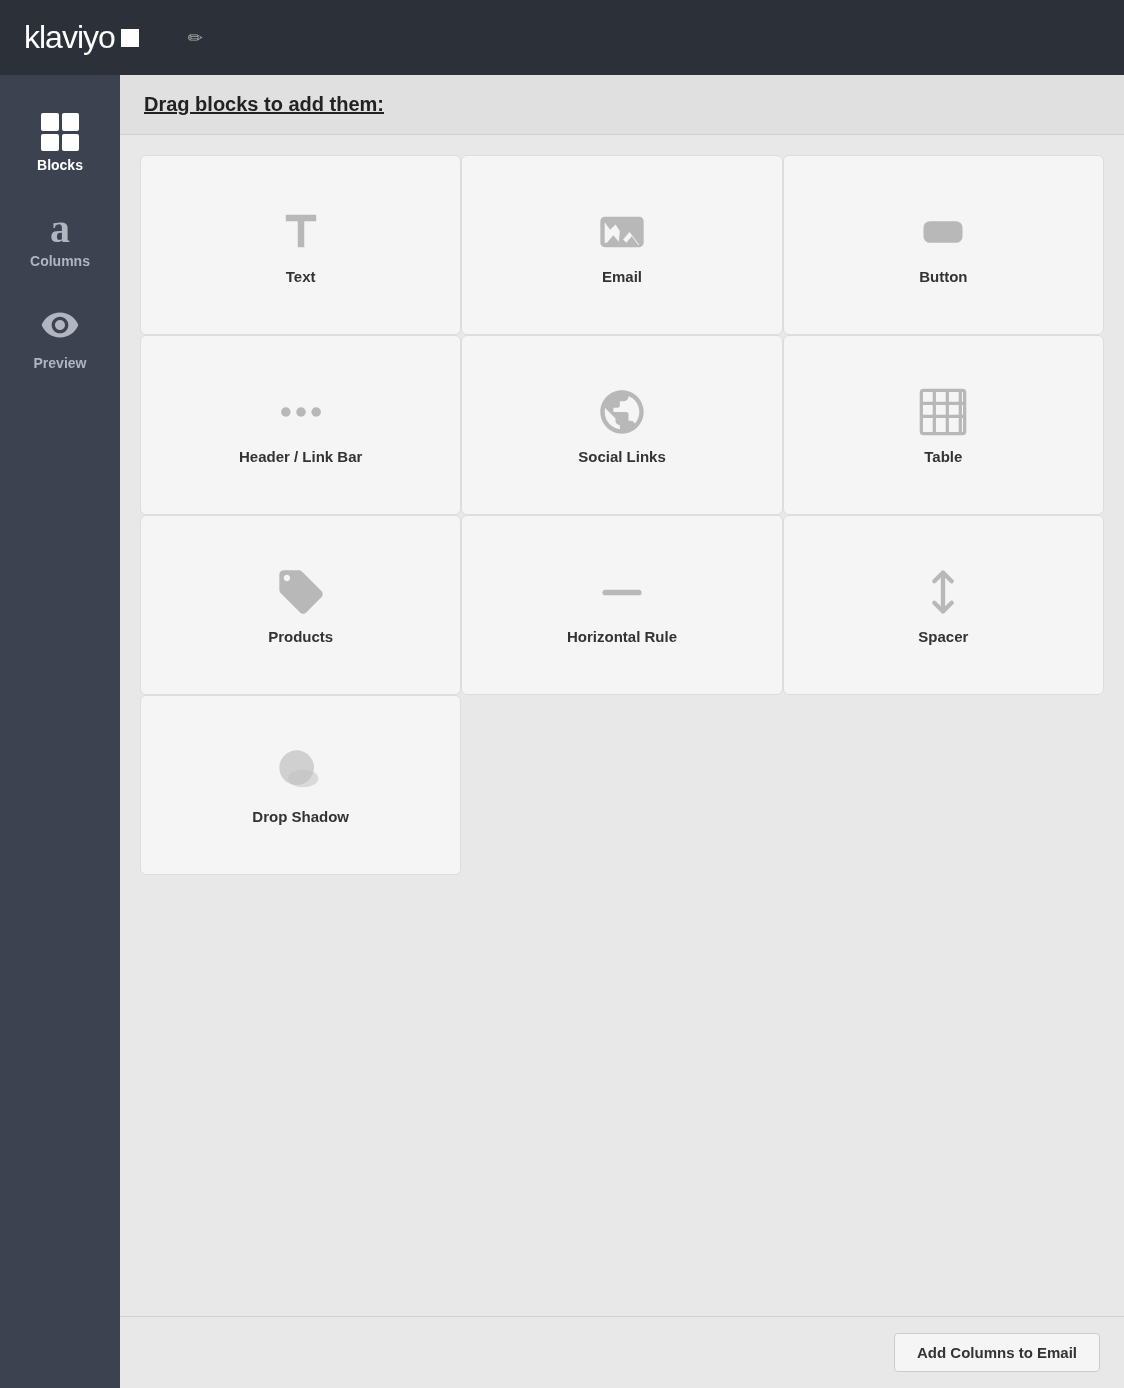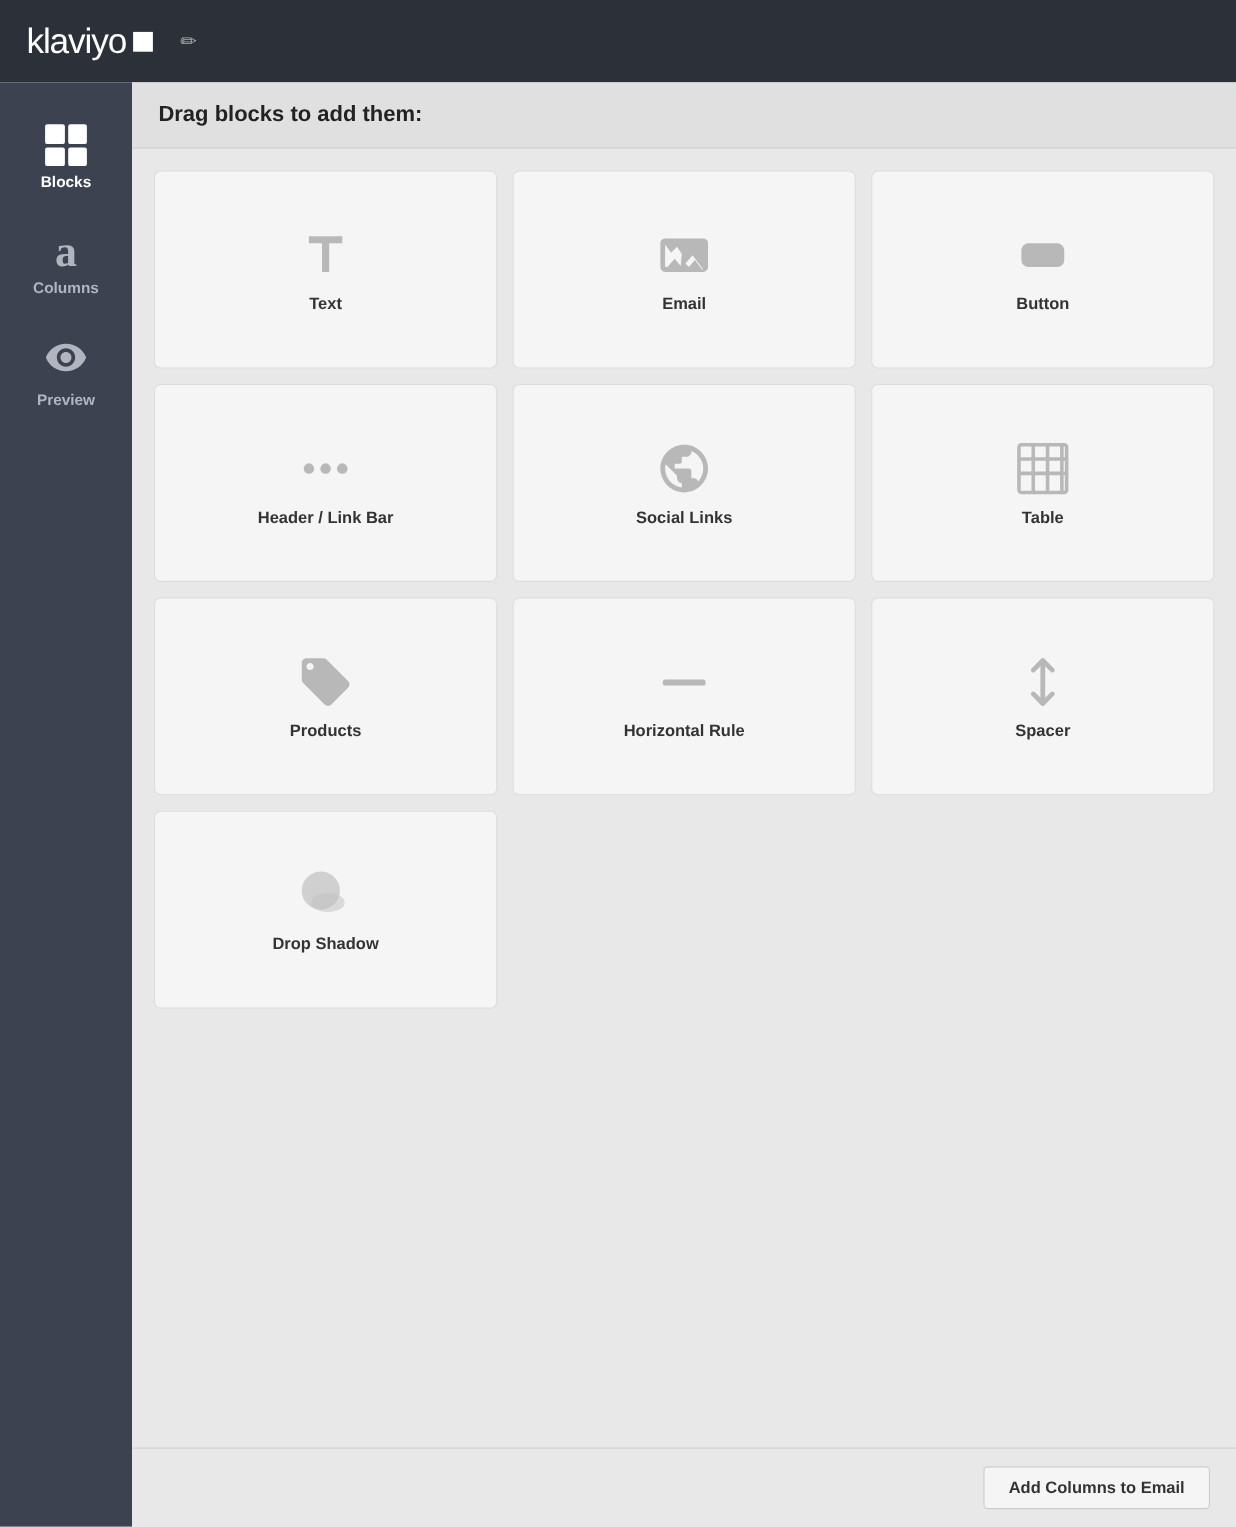--- a/index.html
+++ b/index.html
@@ -10,21 +10,21 @@
       min-height: 1388px;
     }
 
     
     .header {
       background: #2c3039;
       height: 75px;
       display: flex;
       align-items: center;
       padding: 0 24px;
-      gap: 25px;
+      gap: 49px;
     }
     .logo {
       display: flex;
       align-items: center;
       gap: 4px;
     }
     .logo-text {
       color: #ffffff;
       font-size: 32px;
       font-weight: 300;
@@ -129,29 +129,30 @@
       flex-direction: column;
     }
 
     .drag-header {
       background: #e0e0e0;
       padding: 18px 24px;
       font-size: 20px;
       font-weight: 700;
       color: #222;
       border-bottom: 1px solid #d0d0d0;
+      text-decoration: underline;
     }
 
     .blocks-grid {
       flex: 1;
       padding: 20px 20px;
       display: grid;
       grid-template-columns: repeat(3, 1fr);
       grid-auto-rows: 180px;
-      gap: 14px;
+      gap: 0;
       align-content: start;
     }
 
     .block-card {
       background: #f5f5f5;
       border: 1px solid #ddd;
       border-radius: 6px;
       display: flex;
       flex-direction: column;
       align-items: center;

